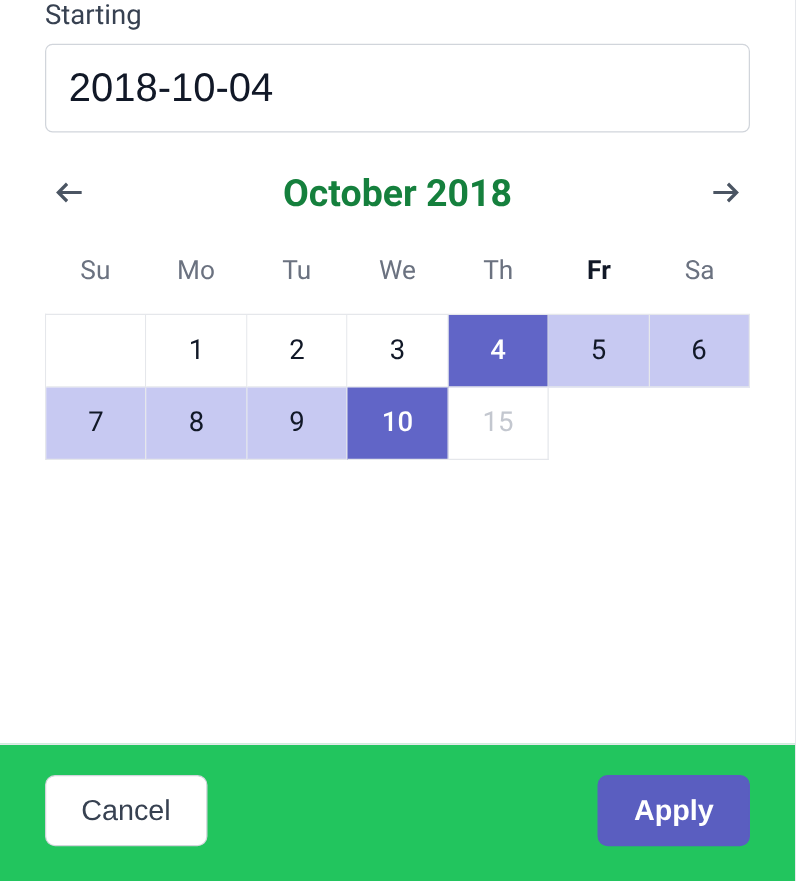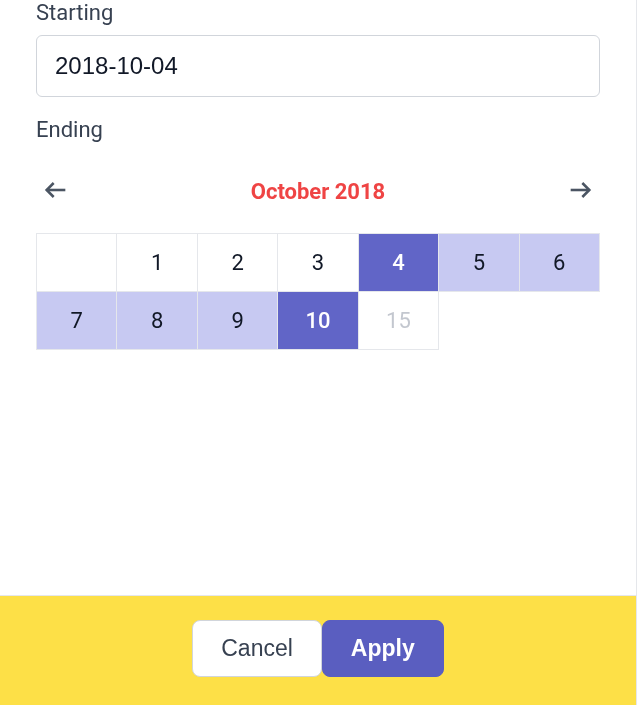--- a/index.html
+++ b/index.html
@@ -19,21 +19,21 @@
   }
   .field-group { margin-bottom: 20px; }
   .field-label {
     font-size: 22px;
     color: #374151;
     margin-bottom: 10px;
     display: block;
   }
   .field-input {
     width: 100%;
-    font-size: 24px;
+    font-size: 32px;
     color: #111827;
     padding: 16px 18px;
     border: 1px solid #d1d5db;
     border-radius: 6px;
     background: #fff;
     outline: none;
   }
   .cal-nav {
     display: flex;
     align-items: center;
@@ -45,23 +45,23 @@
     border: none;
     cursor: pointer;
     padding: 6px;
     color: #4b5563;
     display: flex;
     align-items: center;
     justify-content: center;
   }
   .nav-btn svg { width: 28px; height: 28px; stroke: #4b5563; stroke-width: 2.2; fill: none; }
   .month-title {
-    font-size: 22px;
+    font-size: 30px;
     font-weight: 700;
-    color: #ef4444;
+    color: #15803d;
   }
   .weekdays {
     display: grid;
     grid-template-columns: repeat(7, 1fr);
     margin-bottom: 14px;
   }
   .weekday {
     text-align: center;
     font-size: 21px;
     color: #6b7280;
@@ -87,24 +87,24 @@
     cursor: pointer;
   }
   .cell.empty { cursor: default; }
   .cell.in-range { background: #c7c9f2; }
   .cell.range-start, .cell.range-end { background: #6165c7; color: #fff; font-weight: 500; }
   .cell.disabled { color: #c3c7cf; cursor: default; }
   .footer {
     position: absolute;
     left: 0; right: 0; bottom: 0;
     border-top: 1px solid #e5e7eb;
-    background: #fde047;
+    background: #22c55e;
     padding: 24px 36px 28px 36px;
     display: flex;
-    justify-content: center;
+    justify-content: space-between;
     align-items: center;
   }
   .btn {
     font-size: 23px;
     padding: 14px 28px;
     border-radius: 8px;
     cursor: pointer;
   }
   .btn-cancel {
     background: #fff;
@@ -122,21 +122,20 @@
 <body>
 
 <div class="panel">
 
   <div class="field-group">
     <label class="field-label">Starting</label>
     <input class="field-input" type="text" value="2018-10-04" style="">
   </div>
 
   <div class="field-group">
-    <label class="field-label">Ending</label>
   </div>
 
   <div class="cal-nav">
     <button class="nav-btn">
       <span>
         <svg viewBox="0 0 24 24">
             <line x1="20" y1="12" x2="4" y2="12"></line>
             <polyline points="10 6 4 12 10 18"></polyline>
           </svg>
       </span>
@@ -145,20 +144,29 @@
     <button class="nav-btn">
       <span>
         <svg viewBox="0 0 24 24">
             <line x1="4" y1="12" x2="20" y2="12"></line>
             <polyline points="14 6 20 12 14 18"></polyline>
           </svg>
       </span>
     </button>
   </div>
 
+  <div class="weekdays">
+      <div class="weekday">Su</div>
+      <div class="weekday">Mo</div>
+      <div class="weekday">Tu</div>
+      <div class="weekday">We</div>
+      <div class="weekday">Th</div>
+      <div class="weekday today">Fr</div>
+      <div class="weekday">Sa</div>
+    </div>
   <div class="grid">
       <div class="cell empty"></div>
       <div class="cell">1</div>
       <div class="cell">2</div>
       <div class="cell">3</div>
       <div class="cell range-start">4</div>
       <div class="cell in-range">5</div>
       <div class="cell in-range">6</div>
       <div class="cell in-range">7</div>
       <div class="cell in-range">8</div>

